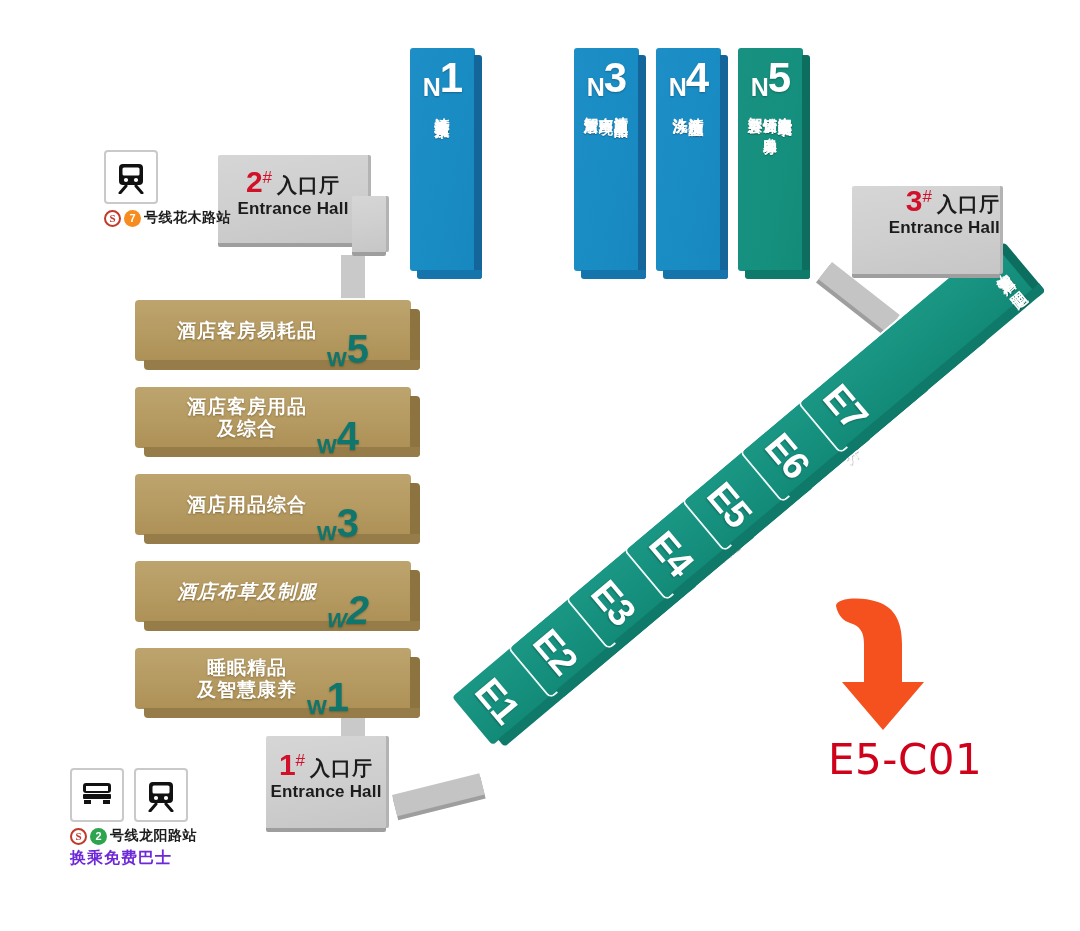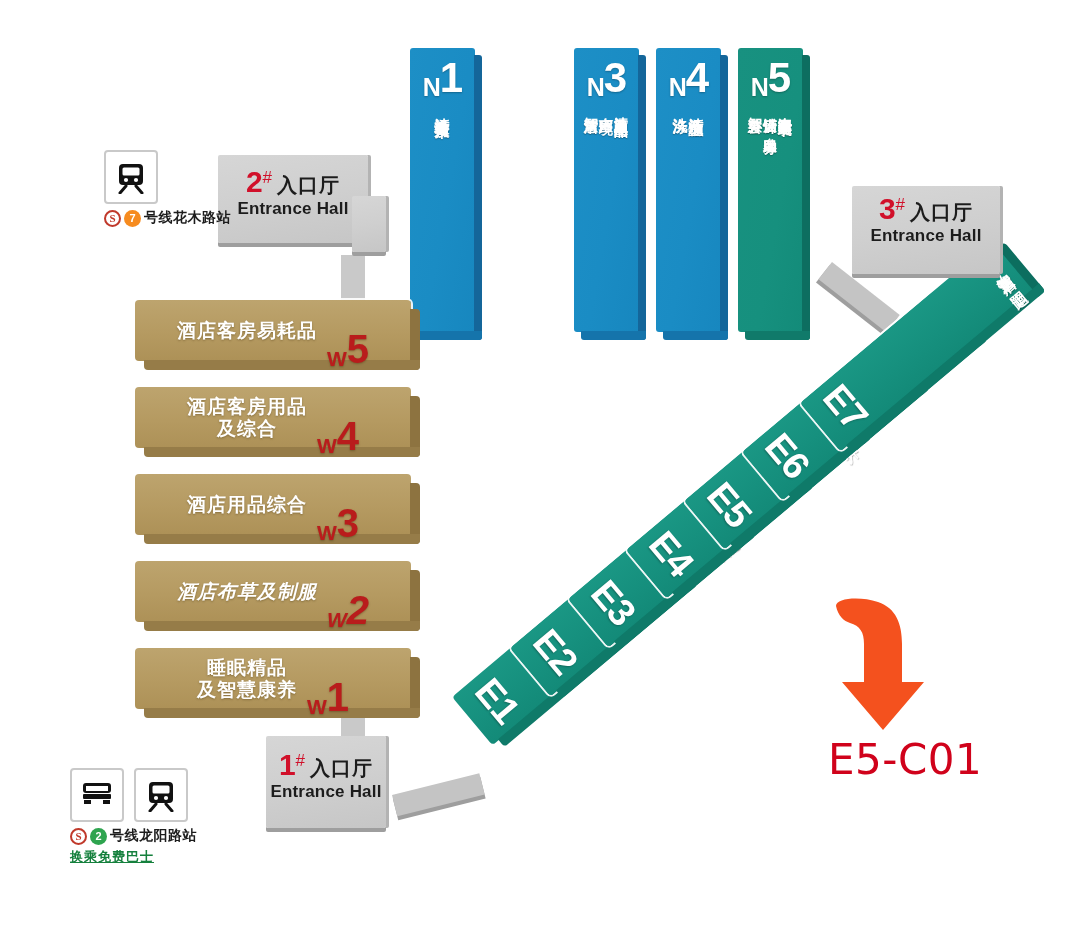--- a/index.html
+++ b/index.html
@@ -11,21 +11,21 @@
     overflow:hidden;
     position:relative;
   }
   #map{position:absolute;inset:0;}
 
   
   .blk{position:absolute;box-sizing:border-box;}
 
   
   .nhall{
-    width:72px;height:292px;
+    width:72px;height:231px;
     border-radius:3px;
   }
   .nhall .body{
     position:absolute;left:0;top:0;right:7px;bottom:8px;
     border-radius:3px;
     box-shadow:0 0 0 2px rgba(255,255,255,.85);
   }
   .nhall .side{
     position:absolute;right:0;top:7px;width:8px;bottom:0;
     border-radius:0 3px 3px 0;
@@ -86,21 +86,21 @@
     position:absolute;left:0;top:0;right:9px;bottom:9px;
     display:flex;align-items:center;justify-content:center;
     gap:10px;padding:0 8px;box-sizing:border-box;
   }
   .w-label{
     color:#ffffff;font-size:19px;font-weight:bold;line-height:1.15;
     text-align:center;letter-spacing:1px;
     text-shadow:0 1px 2px rgba(80,60,20,.45);
   }
   .w-code{
-    color:#b91c1c;font-weight:bold;line-height:1;
+    color:#0f766e;font-weight:bold;line-height:1;
     text-shadow:0 1px 2px rgba(80,60,20,.45);
     white-space:nowrap;
     margin-top:36px;
   }
   .w-code .wl{font-size:21px;vertical-align:-3px;}
   .w-code .wn{font-size:40px;}
 
   
   .ehall{position:absolute;width:260px;height:72px;transform-origin:0 0;}
   .ehall .body{
@@ -174,21 +174,21 @@
     border:2.5px solid #c0392b;color:#c0392b;
     font-size:11px;font-weight:bold;line-height:13px;text-align:center;
     box-sizing:border-box;font-family:"Liberation Serif",serif;
   }
   .line-badge{
     width:17px;height:17px;border-radius:50%;color:#fff;
     font-size:11px;font-weight:bold;line-height:17px;text-align:center;
     margin-left:3px;
   }
   .tline-txt{font-size:14px;font-weight:bold;color:#1c1c1c;margin-left:3px;letter-spacing:.5px;}
-  .tsub{font-size:13px;font-weight:bold;color:#15803d;margin-top:3px;letter-spacing:1px;text-decoration:underline;}
+  .tsub{font-size:16px;font-weight:bold;color:#6d28d9;margin-top:3px;letter-spacing:1px;}
 
   
   .anno-arrow{position:absolute;}
   .anno-label{
     position:absolute;color:#d0021b;font-size:42px;font-weight:normal;
     letter-spacing:.5px;white-space:nowrap;
     font-family:"DejaVu Sans",sans-serif;
   }
 </style>
 </head>
@@ -435,21 +435,21 @@
     <div class="ent-txt" style="top:14px;">
       <div class="ent-line1">
         <span class="ent-num">1</span><span class="ent-hash">#</span><span class="ent-cn">入口厅</span>
       </div>
       <div class="ent-en">Entrance Hall</div>
     </div>
   </div>
 
   <div class="ehallway" style="left:852px;top:186px;width:148px;height:88px;">
     <div class="top"></div>
-    <div class="ent-txt" style="top:8px;">
+    <div class="ent-txt" style="top:0;text-align:right;">
       <div class="ent-line1">
         <span class="ent-num">3</span><span class="ent-hash">#</span><span class="ent-cn">入口厅</span>
       </div>
       <div class="ent-en">Entrance Hall</div>
     </div>
   </div>
 
   <div class="transit" style="left:104px;top:150px;">
     <div class="tico-row">
       <div class="tico">

